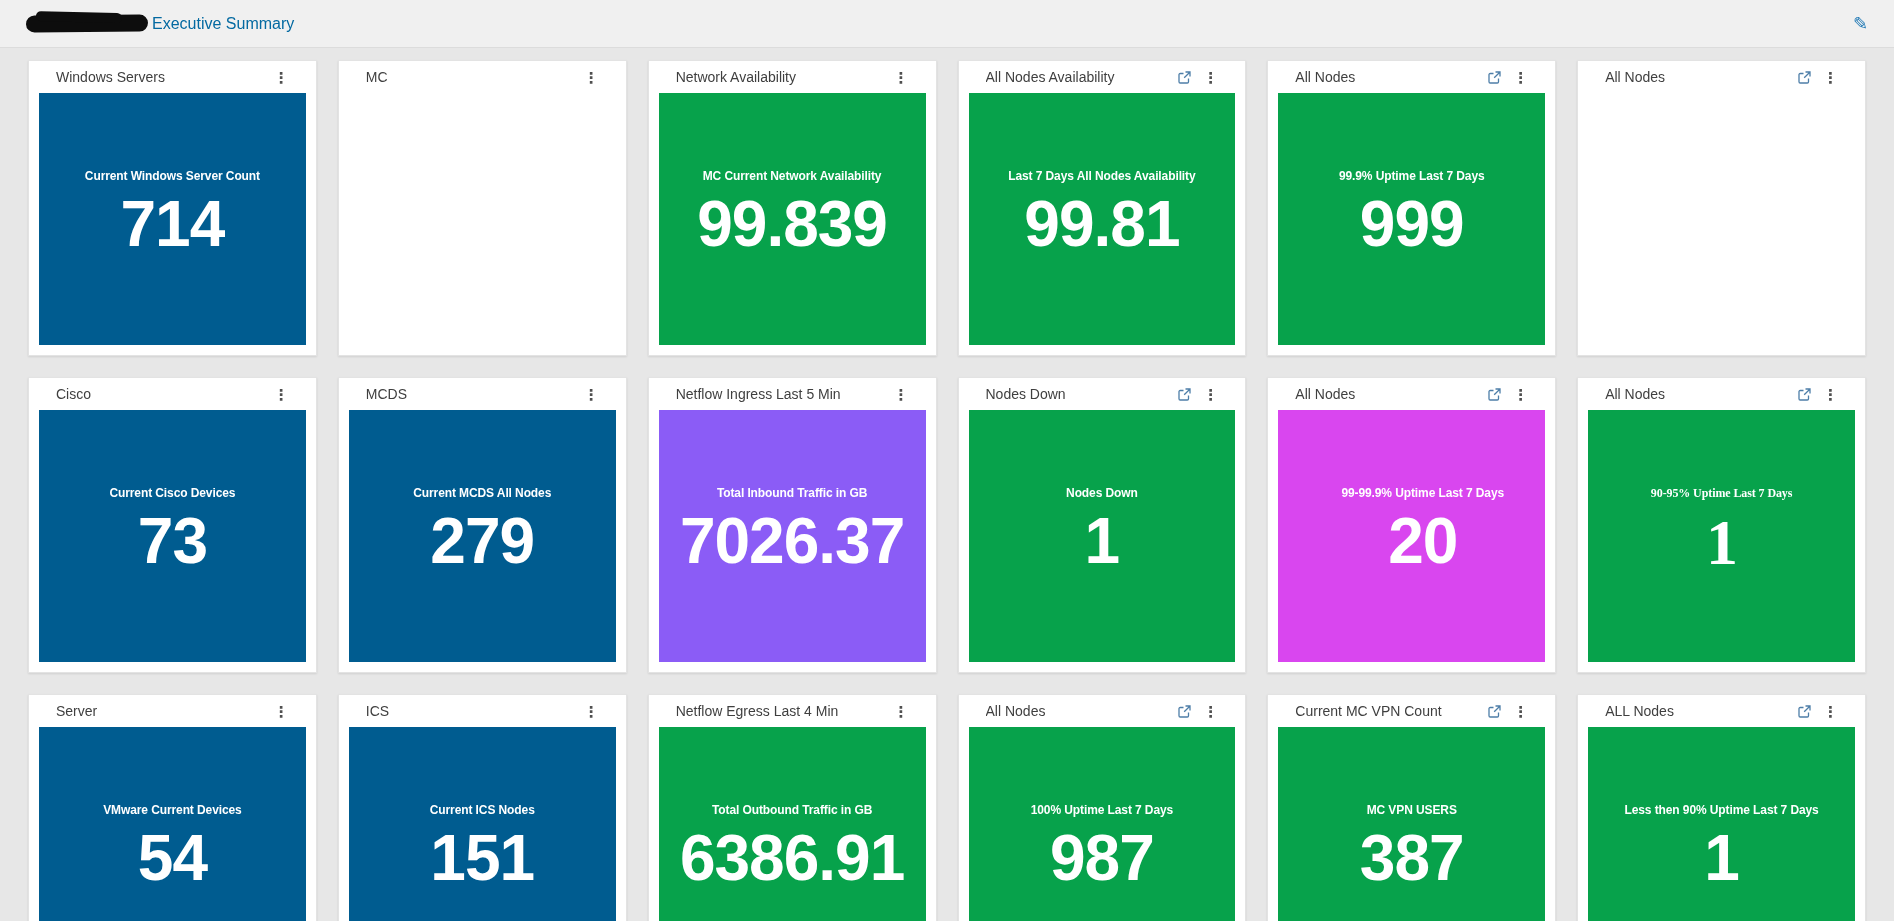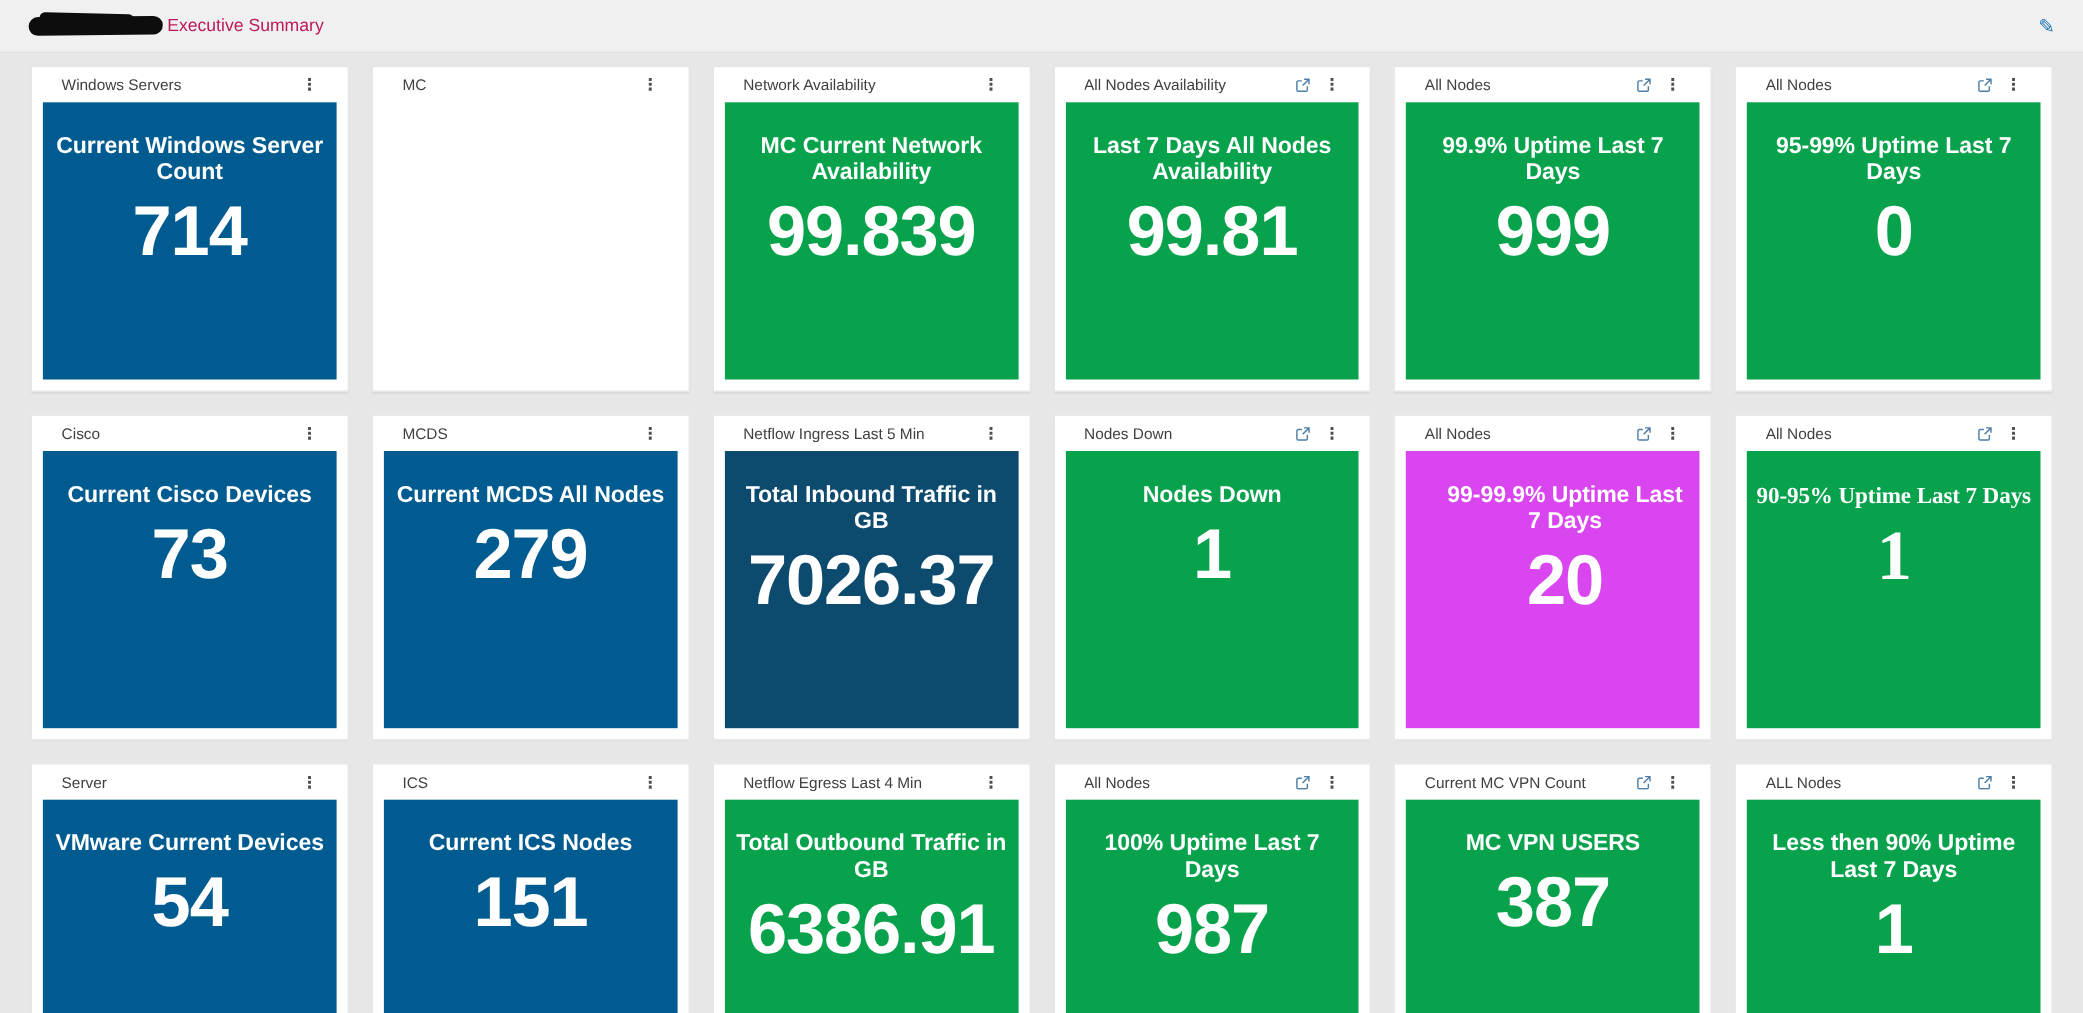--- a/index.html
+++ b/index.html
@@ -13,21 +13,21 @@
     display:flex;align-items:center;padding:0 26px;box-sizing:border-box;
   }
   .redacted{
     width:122px;height:17px;background:#0d0d0d;border-radius:9px;
     transform:rotate(-0.6deg);position:relative;margin-right:4px;flex:none;
   }
   .redacted::after{
     content:"";position:absolute;left:10px;top:-3px;width:86px;height:10px;
     background:#0d0d0d;border-radius:6px;transform:rotate(2deg);
   }
-  .page-title{font-size:16px;color:#be185d;}
+  .page-title{font-size:16px;color:#0369a1;}
   .edit-icon{margin-left:auto;color:#2079b5;font-size:18px;line-height:1;cursor:pointer;}
   .grid{
     display:grid;grid-template-columns:repeat(6,1fr);
     gap:21px;padding:12px 28px 0;
   }
   .card{
     background:#ffffff;height:296px;box-sizing:border-box;
     border:1px solid #e3e3e3;box-shadow:0 1px 2px rgba(0,0,0,.10);
     display:flex;flex-direction:column;
   }
@@ -36,21 +36,21 @@
     font-size:14px;color:#3f3f3f;flex:1;
     white-space:nowrap;overflow:hidden;text-overflow:ellipsis;
   }
   .head-icons{display:flex;align-items:center;gap:12px;flex:none;margin-left:6px;}
   .kebab{font-size:15px;font-weight:bold;color:#4f4f4f;line-height:1;cursor:pointer;}
   .extlink{display:inline-flex;cursor:pointer;line-height:0;}
   .tile{
     flex:1;margin:2px 10px 10px;color:#fff;text-align:center;
     padding:28px 8px 0;box-sizing:border-box;overflow:hidden;
   }
-  .tile-label{font-size:21px;font-weight:600;letter-spacing:-0.1px;}
+  .tile-label{font-size:12px;font-weight:600;letter-spacing:-0.1px;margin-top:48px;}
   .tile-value{font-size:64px;font-weight:700;margin-top:8px;letter-spacing:-1px;line-height:1.05;}
 </style>
 </head>
 <body>
 
 <div class="topbar">
   <span class="redacted"></span>
   <span class="page-title">Executive Summary</span>
   <span class="edit-icon">✎</span>
 </div>
@@ -136,24 +136,20 @@
       <span class="head-icons">
         <span class="extlink">
           <svg width="13" height="13" viewBox="0 0 13 13">
               <path d="M5.5 2.5H2.2c-.7 0-1.2.5-1.2 1.2v7.1c0 .7.5 1.2 1.2 1.2h7.1c.7 0 1.2-.5 1.2-1.2V7.5" fill="none" stroke="#4d7ea8" stroke-width="1.3"></path>
               <path d="M7.5 1h4.5v4.5M11.8 1.2 6.2 6.8" fill="none" stroke="#4d7ea8" stroke-width="1.3"></path>
             </svg>
         </span>
         <span class="kebab">⋮</span>
       </span>
     </div>
-    <div class="tile" style="background: rgb(7, 162, 75);">
-      <div class="tile-label">95-99% Uptime Last 7 Days</div>
-      <div class="tile-value">0</div>
-    </div>
   </div>
 
   <div class="card">
     <div class="card-head">
       <span class="card-title">Cisco</span>
       <span class="head-icons">
         <span class="kebab">⋮</span>
       </span>
     </div>
     <div class="tile" style="background: rgb(0, 92, 144);">
@@ -175,21 +171,21 @@
     </div>
   </div>
 
   <div class="card">
     <div class="card-head">
       <span class="card-title">Netflow Ingress Last 5 Min</span>
       <span class="head-icons">
         <span class="kebab">⋮</span>
       </span>
     </div>
-    <div class="tile" style="background: #0c4a6e; text-align: center;">
+    <div class="tile" style="background: #8b5cf6; text-align: center;">
       <div class="tile-label">Total Inbound Traffic in GB</div>
       <div class="tile-value">7026.37</div>
     </div>
   </div>
 
   <div class="card">
     <div class="card-head">
       <span class="card-title">Nodes Down</span>
       <span class="head-icons">
         <span class="extlink">

